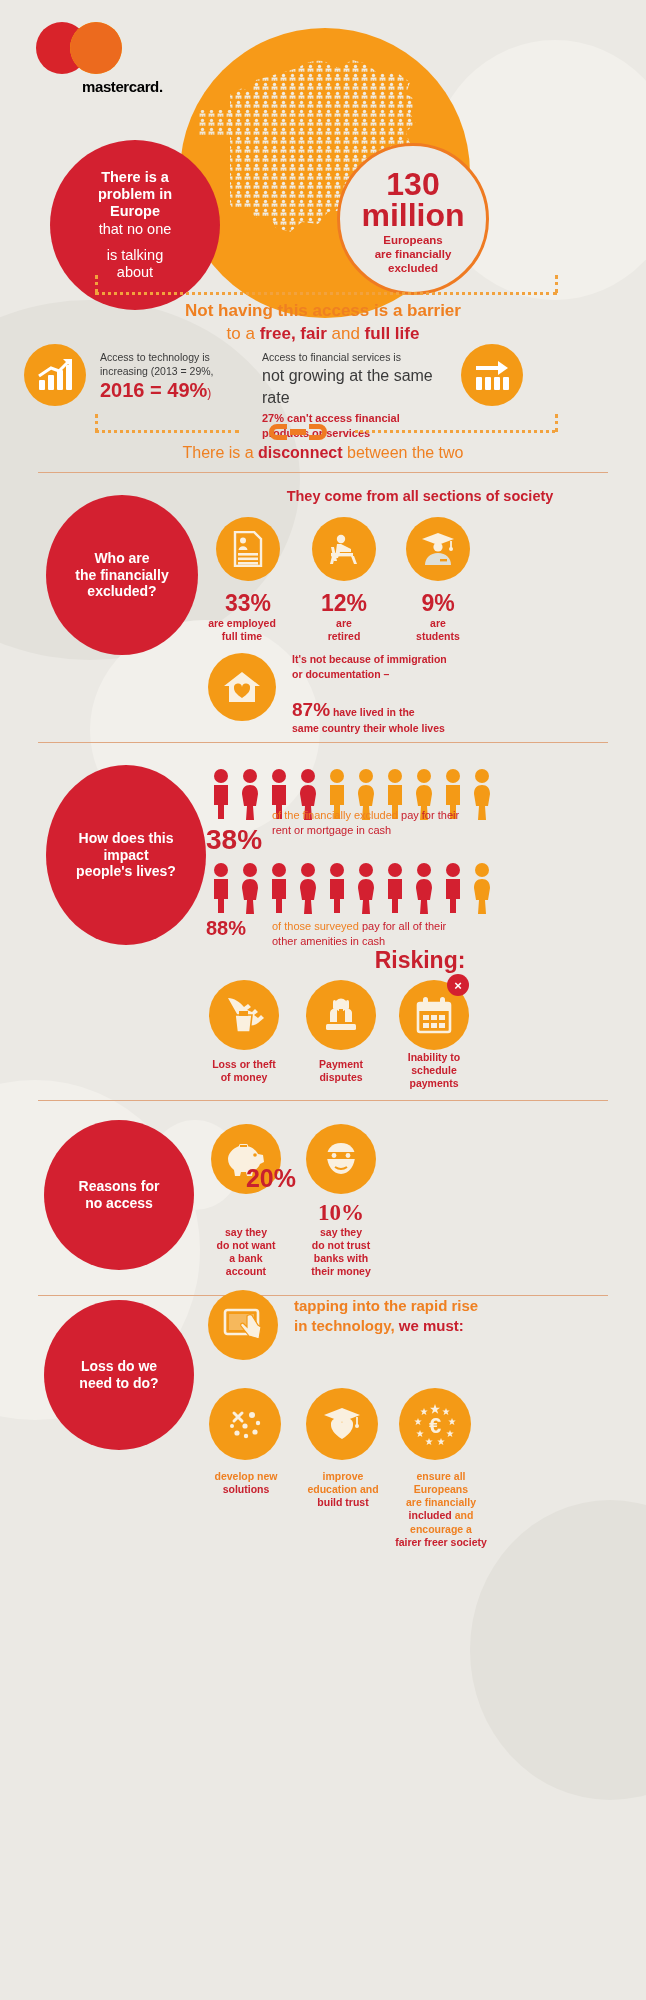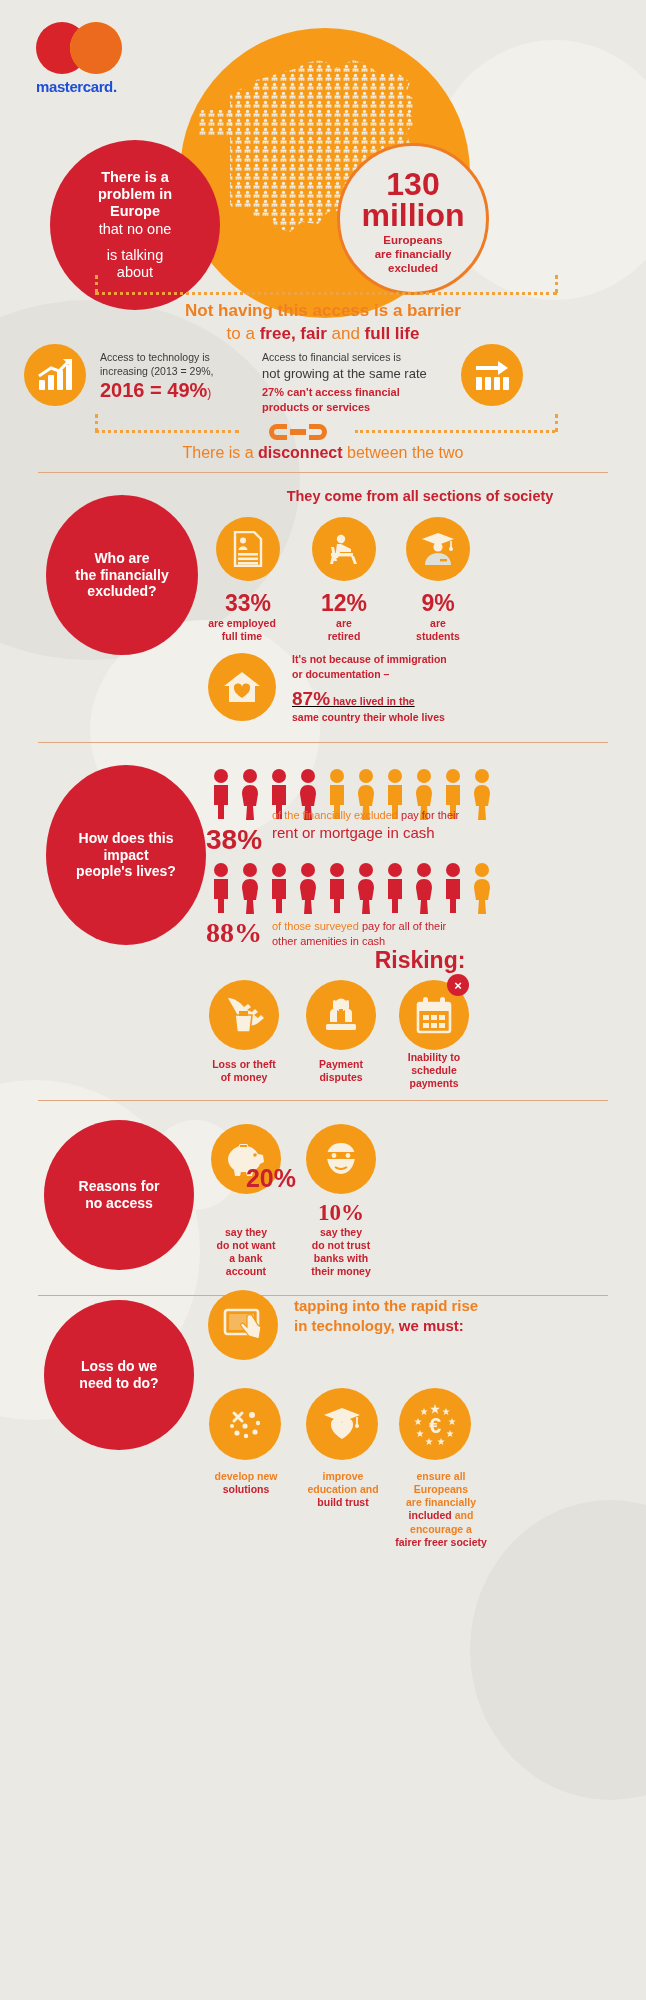--- a/index.html
+++ b/index.html
@@ -14,21 +14,21 @@
   #wrap { position:relative; width:646px; height:2000px; z-index:2; }
 
   
   .mc-logo { position:absolute; left:36px; top:22px; width:120px; }
   .mc-circles { position:relative; height:52px; width:92px; }
   .mc-circles .c { position:absolute; top:0; width:52px; height:52px; border-radius:50%; }
   .mc-red { left:0; background:#d8232a; }
   .mc-yel { left:34px; background:#f79a10; }
   .mc-ovl { left:34px; width:18px; background:#ec6a1e; border-radius:0;
             -webkit-mask-image:radial-gradient(circle at 0 50%, #000 99%, transparent 100%); }
-  .mc-word { font-size:15px; font-weight:bold; color:#1d4ed8; letter-spacing:-0.4px; margin-top:4px; }
+  .mc-word { font-size:15px; font-weight:bold; color:#000000; letter-spacing:-0.4px; margin-top:4px;margin-left:46px; }
 
   
   .circ { position:absolute; border-radius:50%; display:flex; align-items:center;
           justify-content:center; text-align:center; }
   .red-circ { background:#d32030; color:#fff; font-weight:bold; line-height:1.18; }
   .org-circ { background:#f49a16; }
   .map-circ { background:#f79a18; }
 
   .ghost-circ { background:#eceae5; border:3px solid #ef7b22; }
 
@@ -143,21 +143,21 @@
   <div style="position:absolute;left:100px;top:350px;width:165px;">
     <div style="font-size:10.5px;color:#3a3a3a;line-height:1.35;">Access to technology is</div>
     <div style="font-size:10.5px;color:#3a3a3a;line-height:1.35;">increasing (2013 = 29%,</div>
     <div style="margin-top:1px;">
       <span class="pct-big" style="font-size:20px;">2016 = 49%</span><span class="t-red" style="font-size:12px;">)</span>
     </div>
   </div>
 
   <div style="position:absolute;left:262px;top:350px;width:185px;">
     <div style="font-size:10.5px;color:#3a3a3a;line-height:1.4;">Access to financial services is</div>
-    <div style="font-size:13px;color:#3a3a3a;line-height:1.4;">not growing at the same rate</div>
+    <div style="font-size:16px;color:#3a3a3a;line-height:1.4;">not growing at the same rate</div>
     <div class="t-red" style="font-size:11px;font-weight:bold;line-height:1.35;margin-top:2px;">27% can't access financial</div>
     <div class="t-red" style="font-size:11px;font-weight:bold;line-height:1.35;">products or services</div>
   </div>
 
   <div class="circ org-circ" style="left:461px;top:344px;width:62px;height:62px;">
     <svg width="36" height="32" viewBox="0 0 36 32">
       <rect x="2" y="18" width="6" height="13" fill="#fff" rx="1"></rect>
       <rect x="11" y="18" width="6" height="13" fill="#fff" rx="1"></rect>
       <rect x="20" y="18" width="6" height="13" fill="#fff" rx="1"></rect>
       <rect x="29" y="18" width="6" height="13" fill="#fff" rx="1"></rect>
@@ -246,21 +246,21 @@
 
   <div class="circ org-circ" style="left:208px;top:653px;width:68px;height:68px;">
     <svg width="40" height="34" viewBox="0 0 40 34">
       <path d="M20 2 L38 16 h-5 v16 H7 V16 H2 z" fill="#faf0df"></path>
       <path d="M20 28 c-6-4-8-7-8-10 a4 4 0 0 1 8-1 a4 4 0 0 1 8 1 c0 3-2 6-8 10z" fill="#f49a16"></path>
     </svg>
   </div>
   <div style="position:absolute;left:292px;top:652px;width:250px;">
     <div class="t-red" style="font-size:10.5px;font-weight:bold;line-height:1.4;">It's not because of immigration</div>
     <div class="t-red" style="font-size:10.5px;font-weight:bold;line-height:1.4;">or documentation –</div>
-    <div style="margin-top:7px;text-decoration:underline;">
+    <div style="margin-top:18px;">
       <span class="pct-big" style="font-size:19px;">87%</span><span class="t-red" style="font-size:10.5px;font-weight:bold;"> have lived in the</span>
     </div>
     <div class="t-red" style="font-size:10.5px;font-weight:bold;line-height:1.4;">same country their whole lives</div>
   </div>
 
   <div class="divider" style="top:742px;"></div>
 
   <div class="circ red-circ" style="left:46px;top:765px;width:160px;height:180px;">
     <div style="font-size:14px;padding:0 10px;">
       <div>How does this</div>
@@ -309,21 +309,21 @@
     <svg width="26" height="52" viewBox="0 0 26 52">
         <circle cx="13" cy="8" r="7" fill="#f49a16"></circle>
         <path d="M13 17c5 0 8 3 8 9l-2 12h-3l1 14h-8l1-14h-3L5 26c0-6 3-9 8-9z" fill="#f49a16"></path>
       </svg>
   </div>
   <div class="pct-big" style="position:absolute;left:206px;top:824px;font-size:28px;">38%</div>
   <div style="position:absolute;left:272px;top:808px;width:300px;">
     <div style="font-size:11px;line-height:1.35;">
       <span class="t-org">of the financially excluded</span><span class="t-red"> pay for their</span>
     </div>
-    <div class="t-red" style="font-size:15px;line-height:1.35;">rent or mortgage in cash</div>
+    <div class="t-red" style="font-size:11px;line-height:1.35;">rent or mortgage in cash</div>
   </div>
 
   <div class="people-row" style="left:208px;top:862px;">
     <svg width="26" height="52" viewBox="0 0 26 52">
         <circle cx="13" cy="8" r="7" fill="#d32030"></circle>
         <path d="M6 17h14v20h-4v14h-6V37H6z" fill="#d32030"></path>
       </svg>
     <svg width="26" height="52" viewBox="0 0 26 52">
         <circle cx="13" cy="8" r="7" fill="#d32030"></circle>
         <path d="M13 17c5 0 8 3 8 9l-2 12h-3l1 14h-8l1-14h-3L5 26c0-6 3-9 8-9z" fill="#d32030"></path>
@@ -354,21 +354,21 @@
       </svg>
     <svg width="26" height="52" viewBox="0 0 26 52">
         <circle cx="13" cy="8" r="7" fill="#d32030"></circle>
         <path d="M6 17h14v20h-4v14h-6V37H6z" fill="#d32030"></path>
       </svg>
     <svg width="26" height="52" viewBox="0 0 26 52">
         <circle cx="13" cy="8" r="7" fill="#f49a16"></circle>
         <path d="M13 17c5 0 8 3 8 9l-2 12h-3l1 14h-8l1-14h-3L5 26c0-6 3-9 8-9z" fill="#f49a16"></path>
       </svg>
   </div>
-  <div class="pct-big" style="position:absolute;left:206px;top:917px;font-size:28px;font-family:Liberation Serif, serif;">88%</div>
+  <div class="pct-big" style="position:absolute;left:206px;top:917px;font-size:20px;">88%</div>
   <div style="position:absolute;left:272px;top:919px;width:300px;">
     <div style="font-size:11px;line-height:1.35;">
       <span class="t-org">of those surveyed</span><span class="t-red"> pay for all of their</span>
     </div>
     <div class="t-red" style="font-size:11px;line-height:1.35;">other amenities in cash</div>
   </div>
 
   <div class="headline t-red" style="left:210px;top:946px;width:420px;font-size:23px;">Risking:</div>
 
   <div class="circ org-circ" style="left:209px;top:980px;width:70px;height:70px;">

